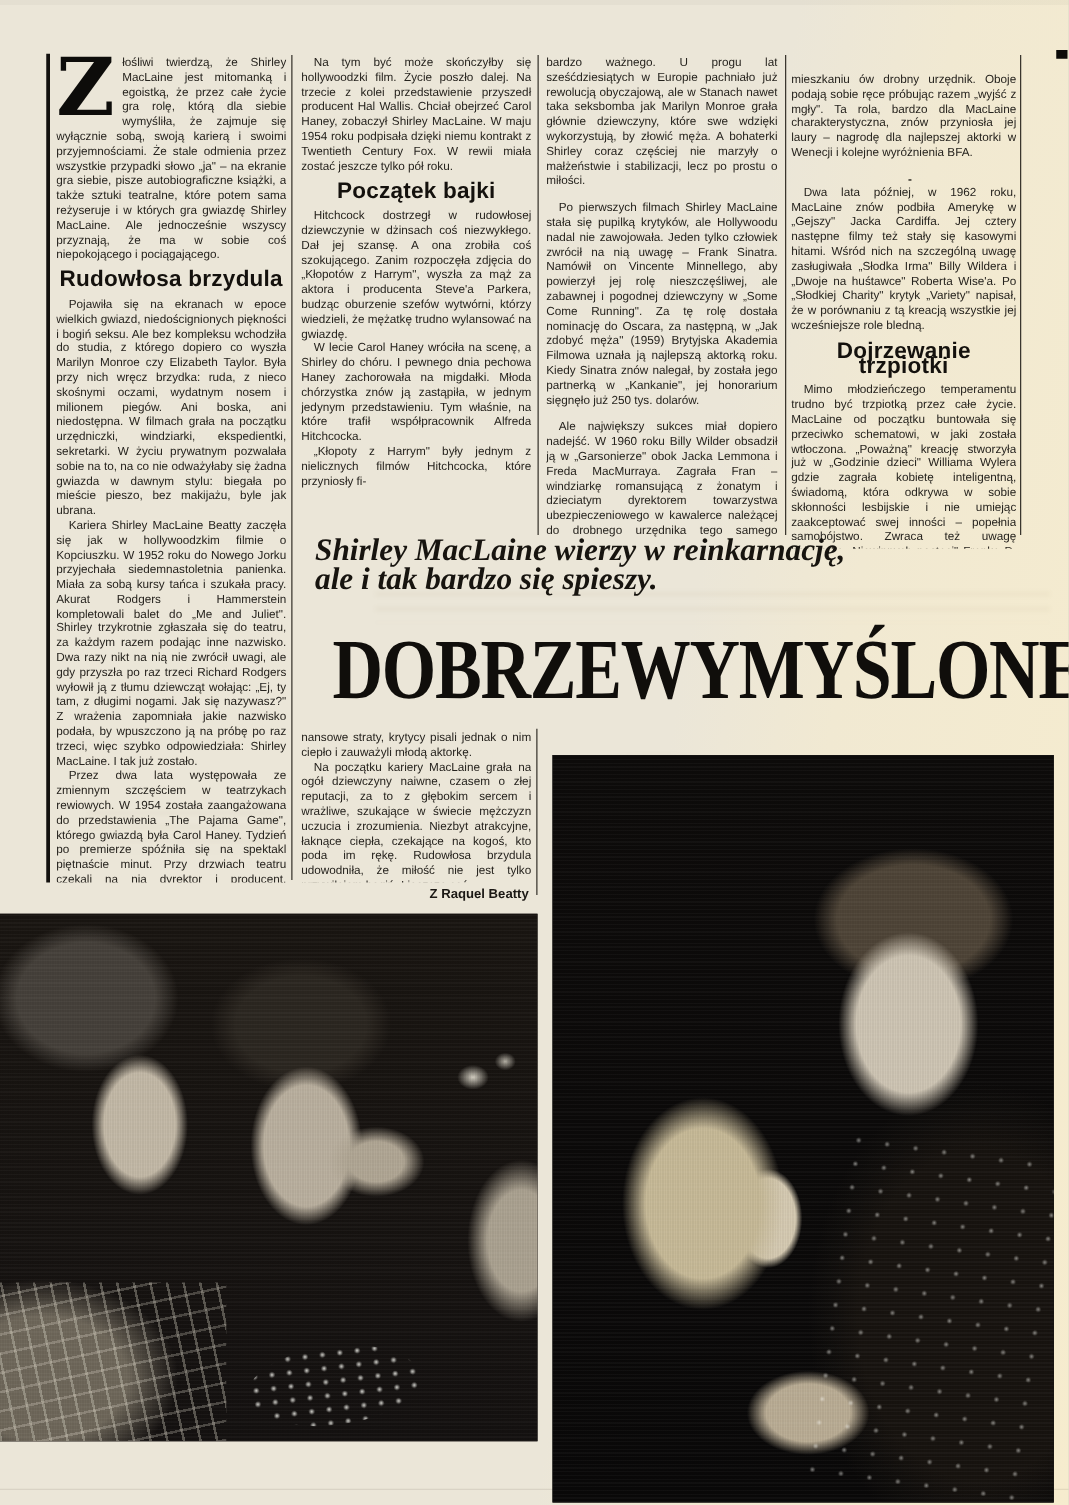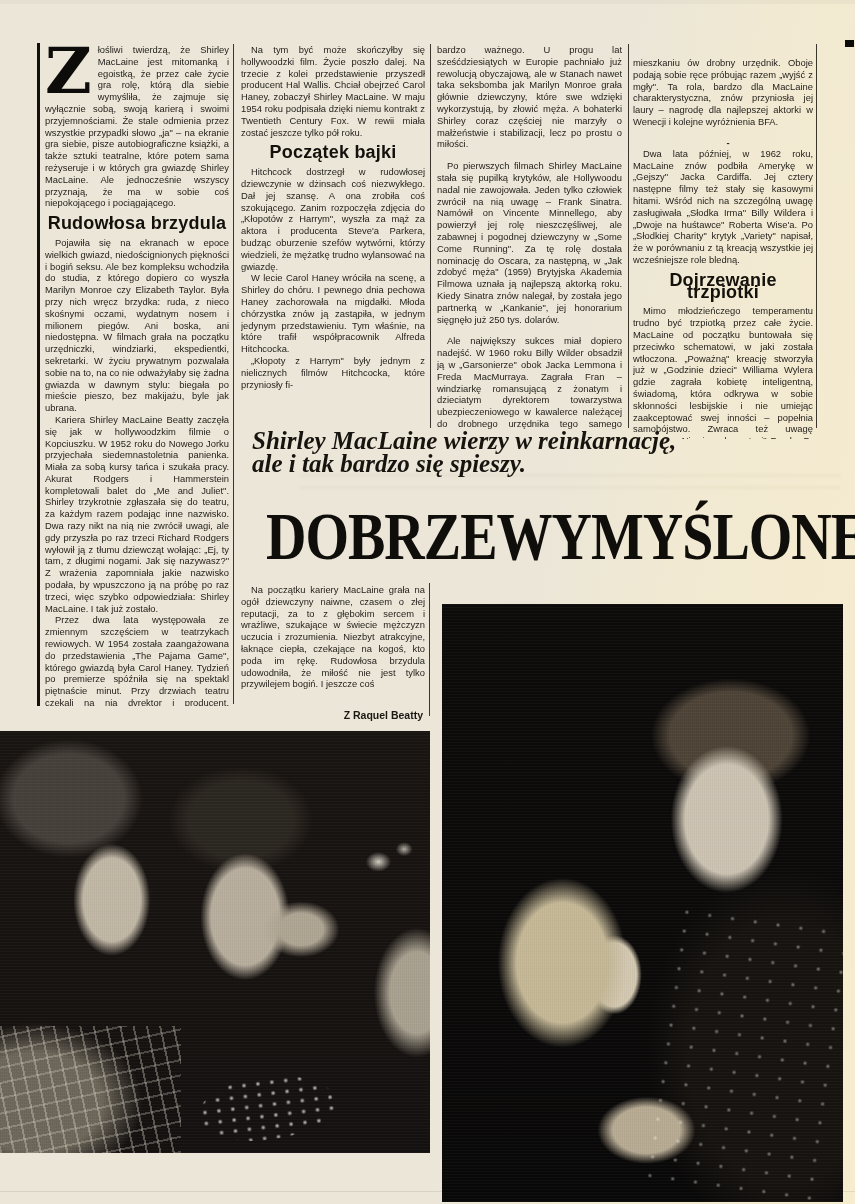--- a/index.html
+++ b/index.html
@@ -191,20 +191,21 @@
   </div>
 
   <div class="headline">
     <span>DOBRZE</span>
     <span>WYMYŚLONE</span>
   </div>
 
   <div class="caption caption-meryl">Z Meryl Streep w „Pocztówkach znad krawędzi"</div>
 
   <div class="col col2bot">
+    <p class="noindent">nansowe straty, krytycy pisali jednak o nim ciepło i zauważyli młodą aktorkę.</p>
     <p>Na początku kariery MacLaine grała na ogół dziewczyny naiwne, czasem o złej reputacji, za to z głębokim sercem i wrażliwe, szukające w świecie mężczyzn uczucia i zrozumienia. Niezbyt atrakcyjne, łaknące ciepła, czekające na kogoś, kto poda im rękę. Rudowłosa brzydula udowodniła, że miłość nie jest tylko przywilejem bogiń. I jeszcze coś</p>
   </div>
 
   <div class="caption caption-raquel">Z Raquel Beatty</div>
 
   <div class="photo photoL">
     <div class="dressgrid"></div>
     <div class="necklace"></div>
     <div class="grain"></div>
   </div>

